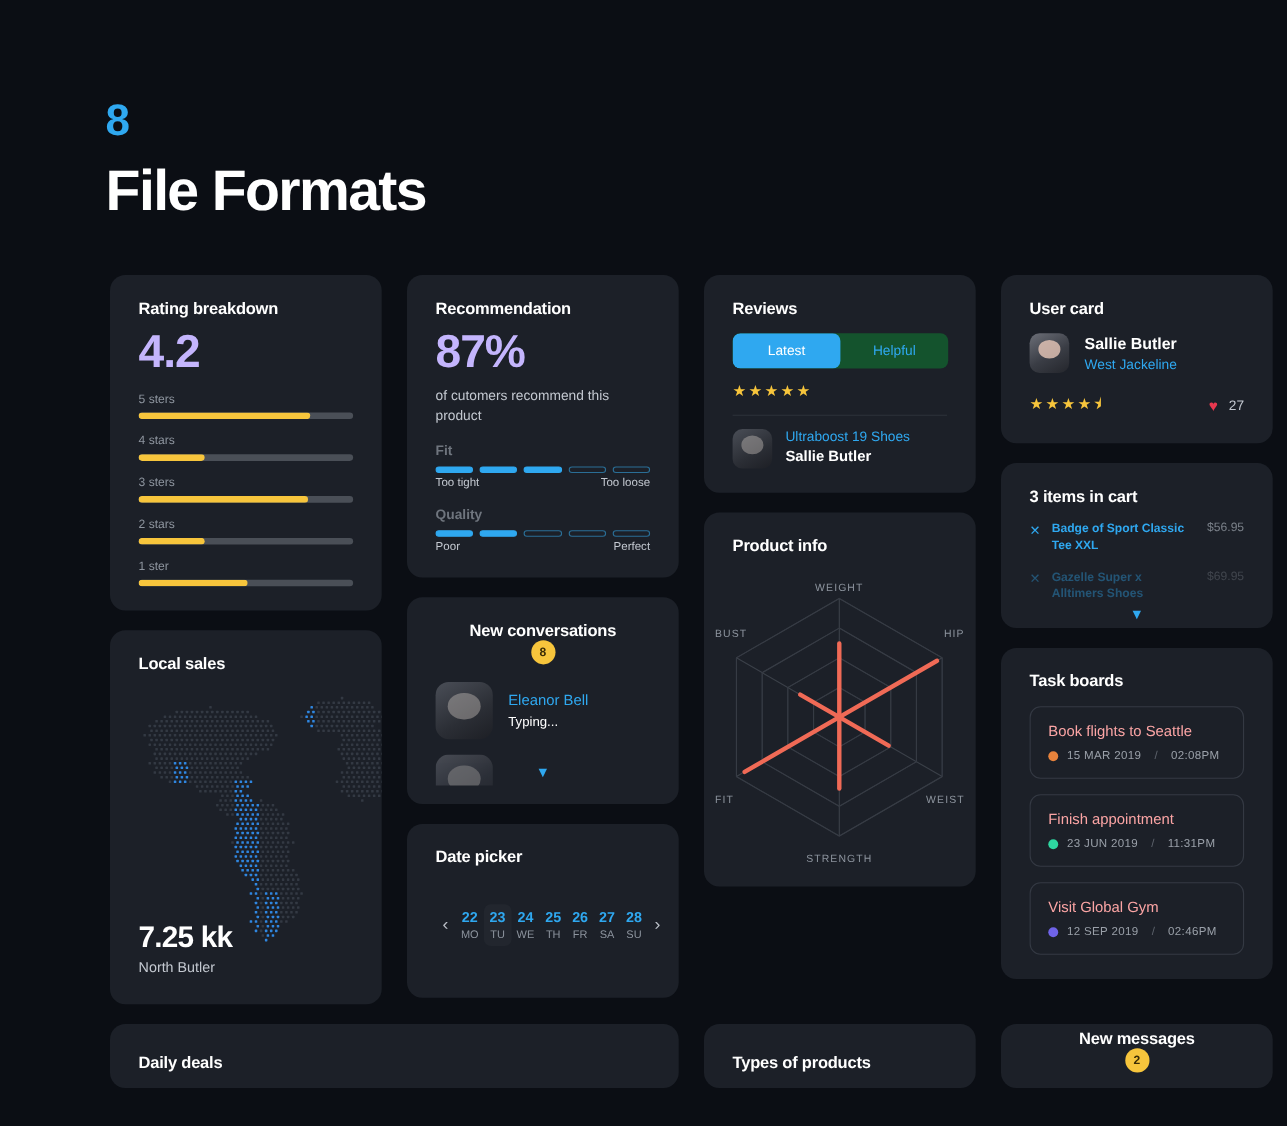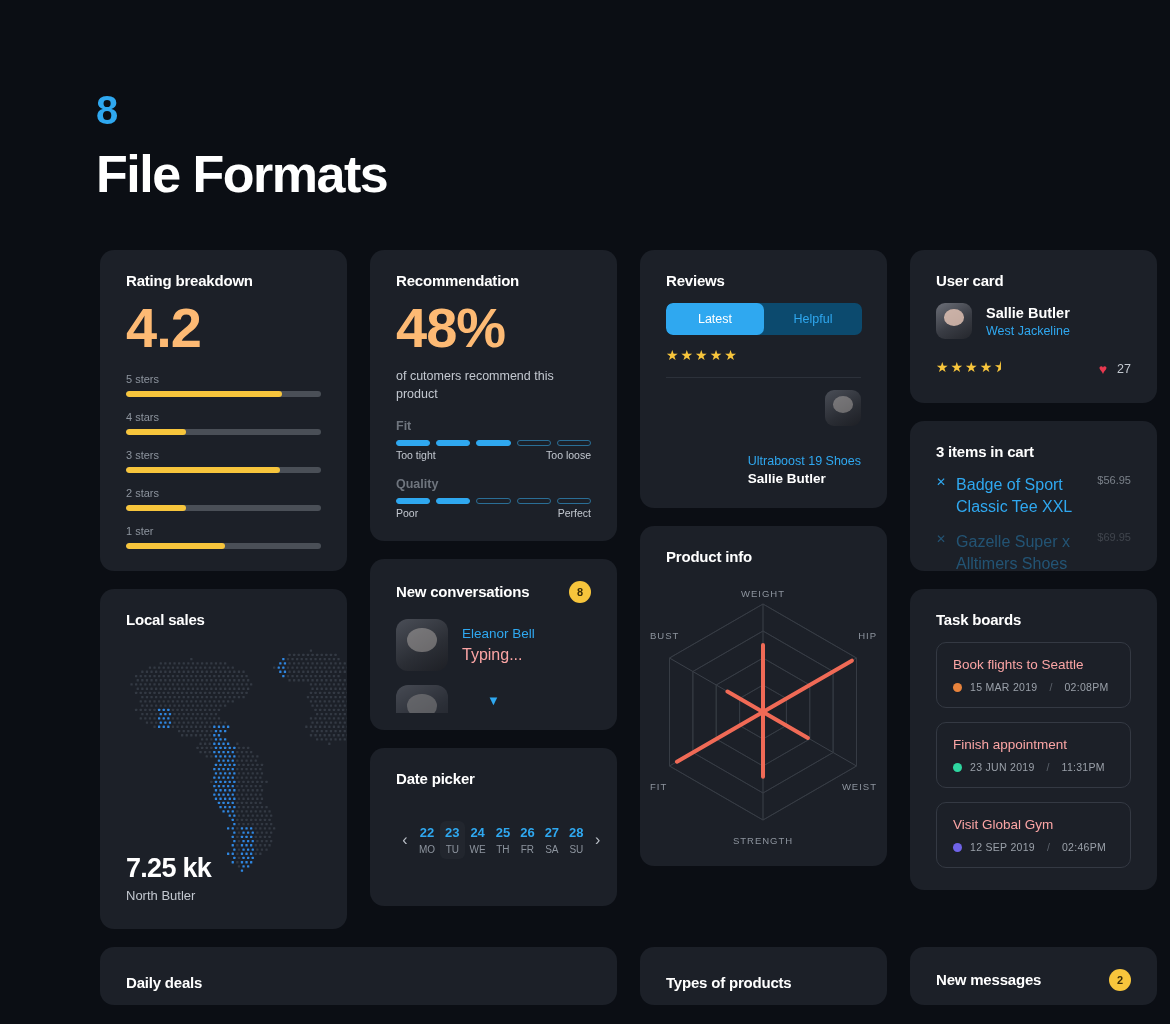--- a/index.html
+++ b/index.html
@@ -41,21 +41,21 @@
     overflow: hidden;
   }
   .card-title {
     font-size: 15px; font-weight: bold; color: #ffffff;
     letter-spacing: -0.2px;
   }
   .col { display: flex; flex-direction: column; row-gap: 18px; }
 
   
   .big-num {
-    font-size: 56px; font-weight: bold; color: #fdba74;
+    font-size: 42px; font-weight: bold; color: #c4b5fd;
     letter-spacing: -1px; margin-top: 8px; line-height: 1.1;
   }
   .bar-row { margin-top: 14px; }
   .bar-label { font-size: 11px; color: #8d949e; margin-bottom: 6px; }
   .bar-track {
     height: 6px; border-radius: 3px; background: #4a4f57; width: 100%;
     position: relative; overflow: hidden;
   }
   .bar-fill { height: 100%; border-radius: 3px; background: #f7c53c; }
 
@@ -67,36 +67,36 @@
   .seg {
     flex: 1; height: 6px; border-radius: 3px;
     background: transparent; border: 1px solid #2a6e96;
   }
   .seg.on { background: #2fa8f0; border-color: #2fa8f0; }
   .seg-ends { display: flex; justify-content: space-between; margin-top: 3px; }
   .seg-ends span { font-size: 10.5px; color: #c3c8d0; }
 
   
   .tabs {
-    display: flex; margin-top: 14px; background: #0c4a6e;
+    display: flex; margin-top: 14px; background: #14532d;
     border-radius: 7px; overflow: hidden; width: 196px;
   }
   .tab {
     flex: 1; text-align: center; padding: 9px 0;
     font-size: 12.5px; color: #2fa8f0; cursor: pointer;
   }
   .tab.active { background: #2fa8f0; color: #fff; border-radius: 7px; font-weight: normal; }
   .rev-title {
     font-size: 14px; font-weight: bold; color: #fff;
     margin-top: 16px; line-height: 1.35;
   }
   .rev-body { font-size: 12.5px; color: #c3c8d0; line-height: 1.5; margin-top: 8px; }
   .stars { margin-top: 12px; font-size: 14px; color: #f7c53c; letter-spacing: 2px; }
   .divider { height: 1px; background: #2c313a; margin: 14px 0 12px; }
-  .rev-foot { display: flex; align-items: flex-end; gap: 28px; flex-direction: column; }
+  .rev-foot { display: flex; align-items: flex-start; gap: 12px; }
   .avatar {
     width: 36px; height: 36px; border-radius: 9px; flex: none;
     background: linear-gradient(150deg,#6c6f78,#3a3d45 55%,#24262c);
     position: relative; overflow: hidden;
   }
   .avatar::after {
     content:""; position:absolute; left:22%; top:18%; width:56%; height:46%;
     border-radius:50%; background: rgba(220,215,210,.55);
   }
   .avatar.w::after { background: rgba(232,200,185,.8); }
@@ -110,43 +110,43 @@
   .user-name { font-size: 14.5px; font-weight: bold; color: #fff; }
   .user-loc { font-size: 12.5px; color: #2fa8f0; margin-top: 3px; }
   .user-meta { display: flex; align-items: center; justify-content: space-between; margin-top: 18px; }
   .heart-wrap { display: flex; align-items: center; gap: 10px; }
   .heart { color: #e8384f; font-size: 14px; }
   .heart-count { font-size: 12.5px; color: #c3c8d0; }
 
   
   .cart-item { display: flex; align-items: flex-start; gap: 10px; margin-top: 14px; }
   .cart-x { font-size: 12px; color: #2fa8f0; line-height: 1.35; flex: none; }
-  .cart-nm { flex: 1; font-size: 16px; color: #2fa8f0; font-weight: normal; line-height: 1.35; }
+  .cart-nm { flex: 1; font-size: 11px; color: #2fa8f0; font-weight: bold; line-height: 1.35; }
   .cart-pr { font-size: 11px; color: #7a8089; flex: none; }
   .cart-item.faded { opacity: .38; }
   .chev-down { text-align: center; color: #2fa8f0; font-size: 13px; margin-top: 4px; }
 
   
   .map-card { height: 340px; padding: 22px 26px; }
   .map-wrap { position: absolute; left: 12px; top: 52px; width: 238px; height: 250px; }
   .kpi { position: absolute; left: 26px; bottom: 26px; }
   .kpi-num { font-size: 27px; font-weight: bold; color: #fff; letter-spacing: -0.7px; }
   .kpi-sub { font-size: 13px; color: #c3c8d0; margin-top: 4px; }
 
   
   .badge {
     width: 22px; height: 22px; border-radius: 50%;
     background: #f7c53c; color: #3a2c06; font-size: 11px; font-weight: bold;
     display: flex; align-items: center; justify-content: center;
   }
-  .row-between { display: flex; align-items: center; justify-content: space-between; }
+  .row-between { display: flex; align-items: center; justify-content: space-between; flex-direction: column; }
   .conv-row { display: flex; align-items: center; gap: 14px; margin-top: 16px; }
   .avatar.lg { width: 52px; height: 52px; border-radius: 12px; }
   .conv-name { font-size: 13.5px; color: #2fa8f0; }
-  .conv-status { font-size: 16px; color: #fca5a5; margin-top: 5px; }
+  .conv-status { font-size: 12px; color: #ffffff; margin-top: 5px; }
   .conv-peek { display: flex; gap: 14px; margin-top: 14px; height: 28px; overflow: hidden; }
   .conv-peek .avatar.lg { opacity: .55; }
 
   
   .dp-row { display: flex; align-items: center; margin-top: 34px; gap: 0; }
   .dp-arrow { color: #b9bec6; font-size: 16px; flex: none; width: 18px; text-align: center; cursor: pointer; }
   .dp-days { display: flex; flex: 1; justify-content: space-between; }
   .dp-day { text-align: center; padding: 4px 5px; border-radius: 6px; }
   .dp-day.sel { background: #22262e; }
   .dp-num { font-size: 13px; color: #2fa8f0; font-weight: bold; }
@@ -1108,21 +1108,21 @@
         <div class="kpi">
           <div class="kpi-num">7.25 kk</div>
           <div class="kpi-sub">North Butler</div>
         </div>
       </div>
     </div>
 
     <div class="col">
       <div class="card">
         <div class="card-title">Recommendation</div>
-        <div class="big-num">48%</div>
+        <div class="big-num">87%</div>
         <div class="sub-text">of cutomers recommend this product</div>
         <div id="rec-groups">
             <div class="seg-group">
               <div class="seg-title">Fit</div>
               <div class="segs">
                 <div class="seg on"></div>
                 <div class="seg on"></div>
                 <div class="seg on"></div>
                 <div class="seg"></div>
                 <div class="seg"></div>

